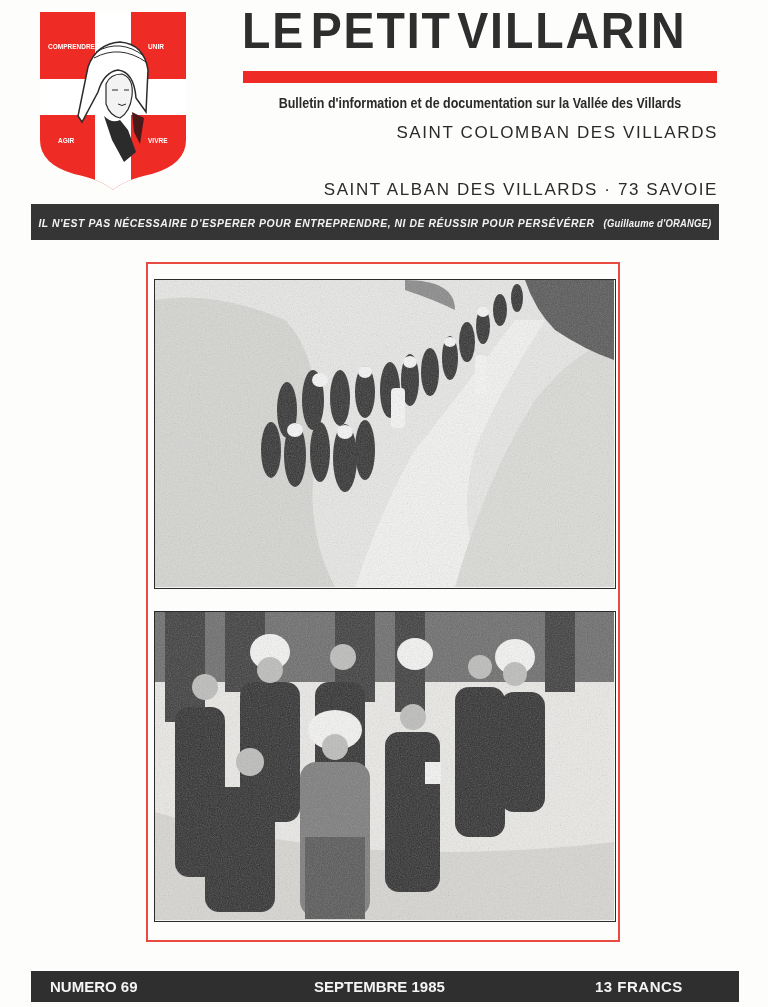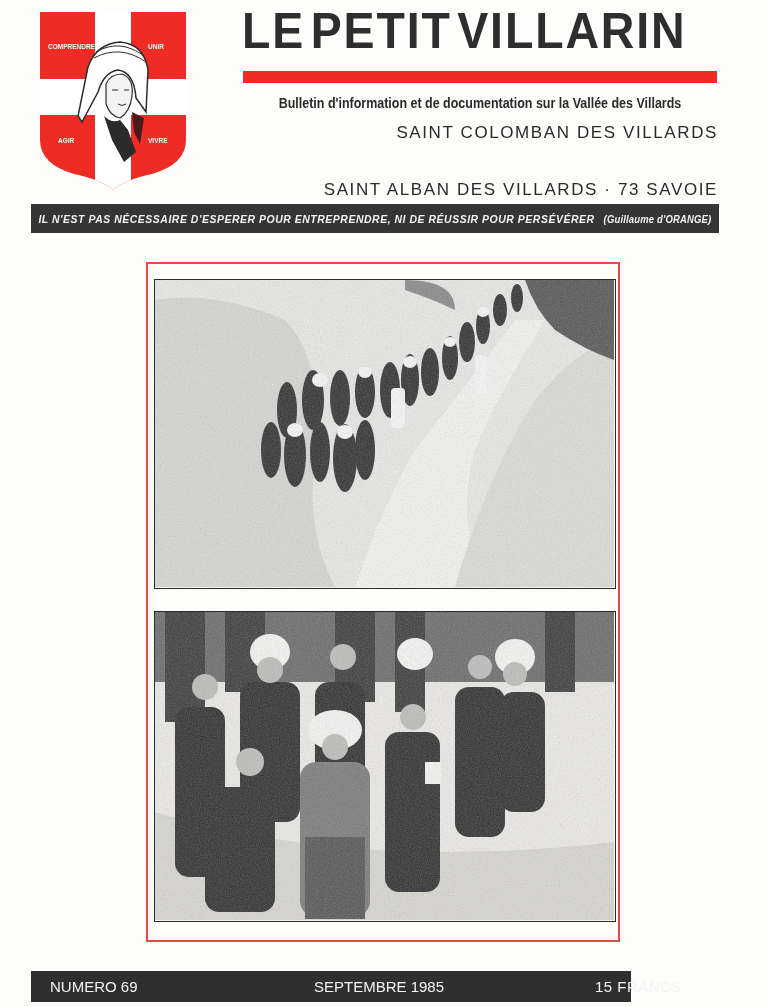--- a/index.html
+++ b/index.html
@@ -33,21 +33,21 @@
     }
     #line1, #line2 {
       left:242px; width:476px; text-align:right;
       font-size:17px; letter-spacing:1.6px; color:#2a2a2a; white-space:nowrap;
     }
     #line1 { top:123px; }
     #line2 { top:144px;margin-top:36px; }
 
     
     #quote-band {
-      left:31px; top:204px; width:688px; height:29px; background:#353535;
+      left:31px; top:204px; width:688px; height:36px; background:#353535;
       display:flex; align-items:center; justify-content:center;text-align:center;
     }
     #quote-text {
       color:#f2f2f2; font-style:italic; font-weight:bold; font-size:11.6px;
       letter-spacing:0.6px; white-space:nowrap; transform:scaleX(0.9);
     }
     #quote-author { font-size:10.5px; margin-left:10px; letter-spacing:0.2px; }
 
     
     #frame {
@@ -57,22 +57,22 @@
     .photo {
       position:absolute; border:1.5px solid #2b2b2b; background:#f4f4f2;
       box-sizing:border-box; overflow:hidden;
     }
     #photo1 { left:154px; top:279px; width:462px; height:310px; }
     #photo2 { left:154px; top:611px; width:462px; height:311px; }
     .photo svg { display:block; }
 
     
     #footer {
-      left:31px; top:971px; width:600px; height:31px; background:#2f2f2f;
-      color:#f4f4f4; font-size:15px; font-weight:normal;
+      left:31px; top:971px; width:708px; height:31px; background:#2f2f2f;
+      color:#f4f4f4; font-size:15px; font-weight:bold;
     }
     #footer span { position:absolute; top:7px; white-space:nowrap; }
     #issue { left:19px; }
     #date { left:283px; }
     #price { left:564px; letter-spacing:0.5px; }
   </style>
 </head>
 <body>
 
 <div id="shield" class="abs">
@@ -232,14 +232,14 @@
       <circle cx="325" cy="55" r="12"></circle>
       <circle cx="360" cy="62" r="12"></circle>
     </g>
     <rect width="459" height="308" filter="url(#grain2)"></rect>
   </svg>
 </div>
 
 <div id="footer" class="abs">
   <span id="issue">NUMERO 69</span>
   <span id="date">SEPTEMBRE 1985</span>
-  <span id="price">15 FRANCS</span>
+  <span id="price">13 FRANCS</span>
 </div>
 
 </body></html>

